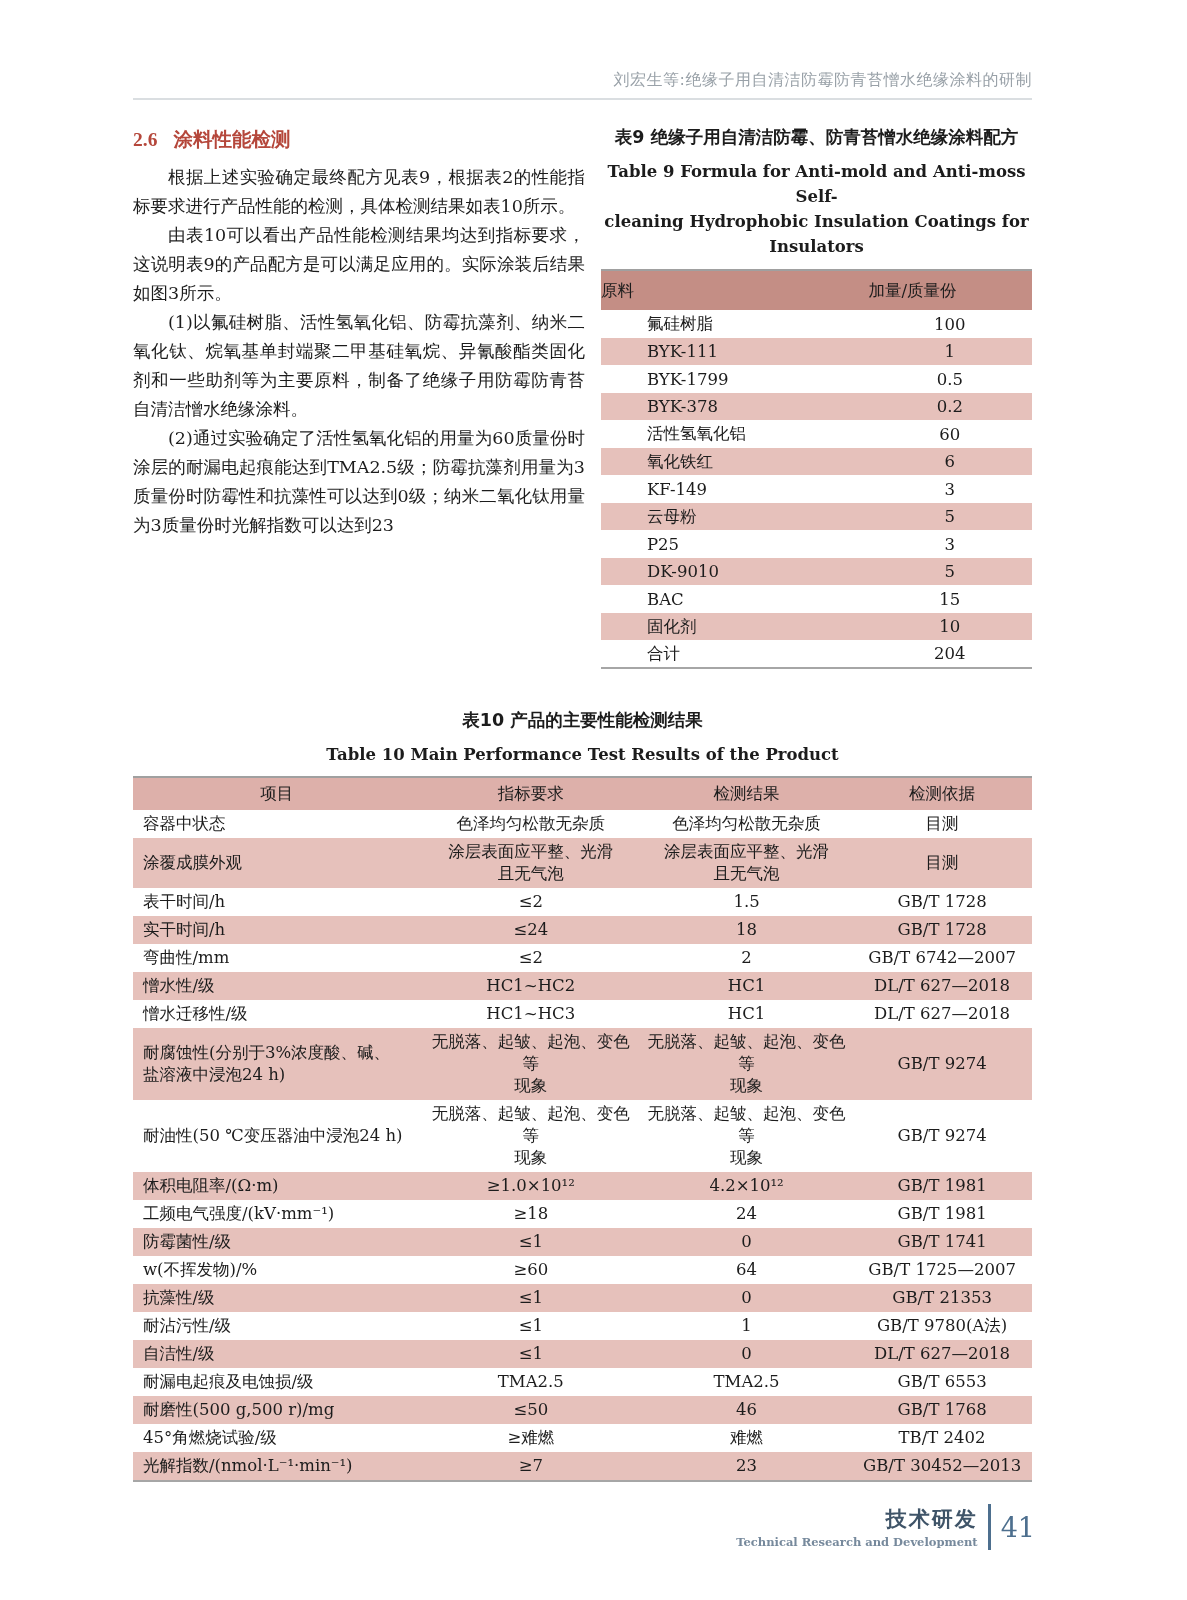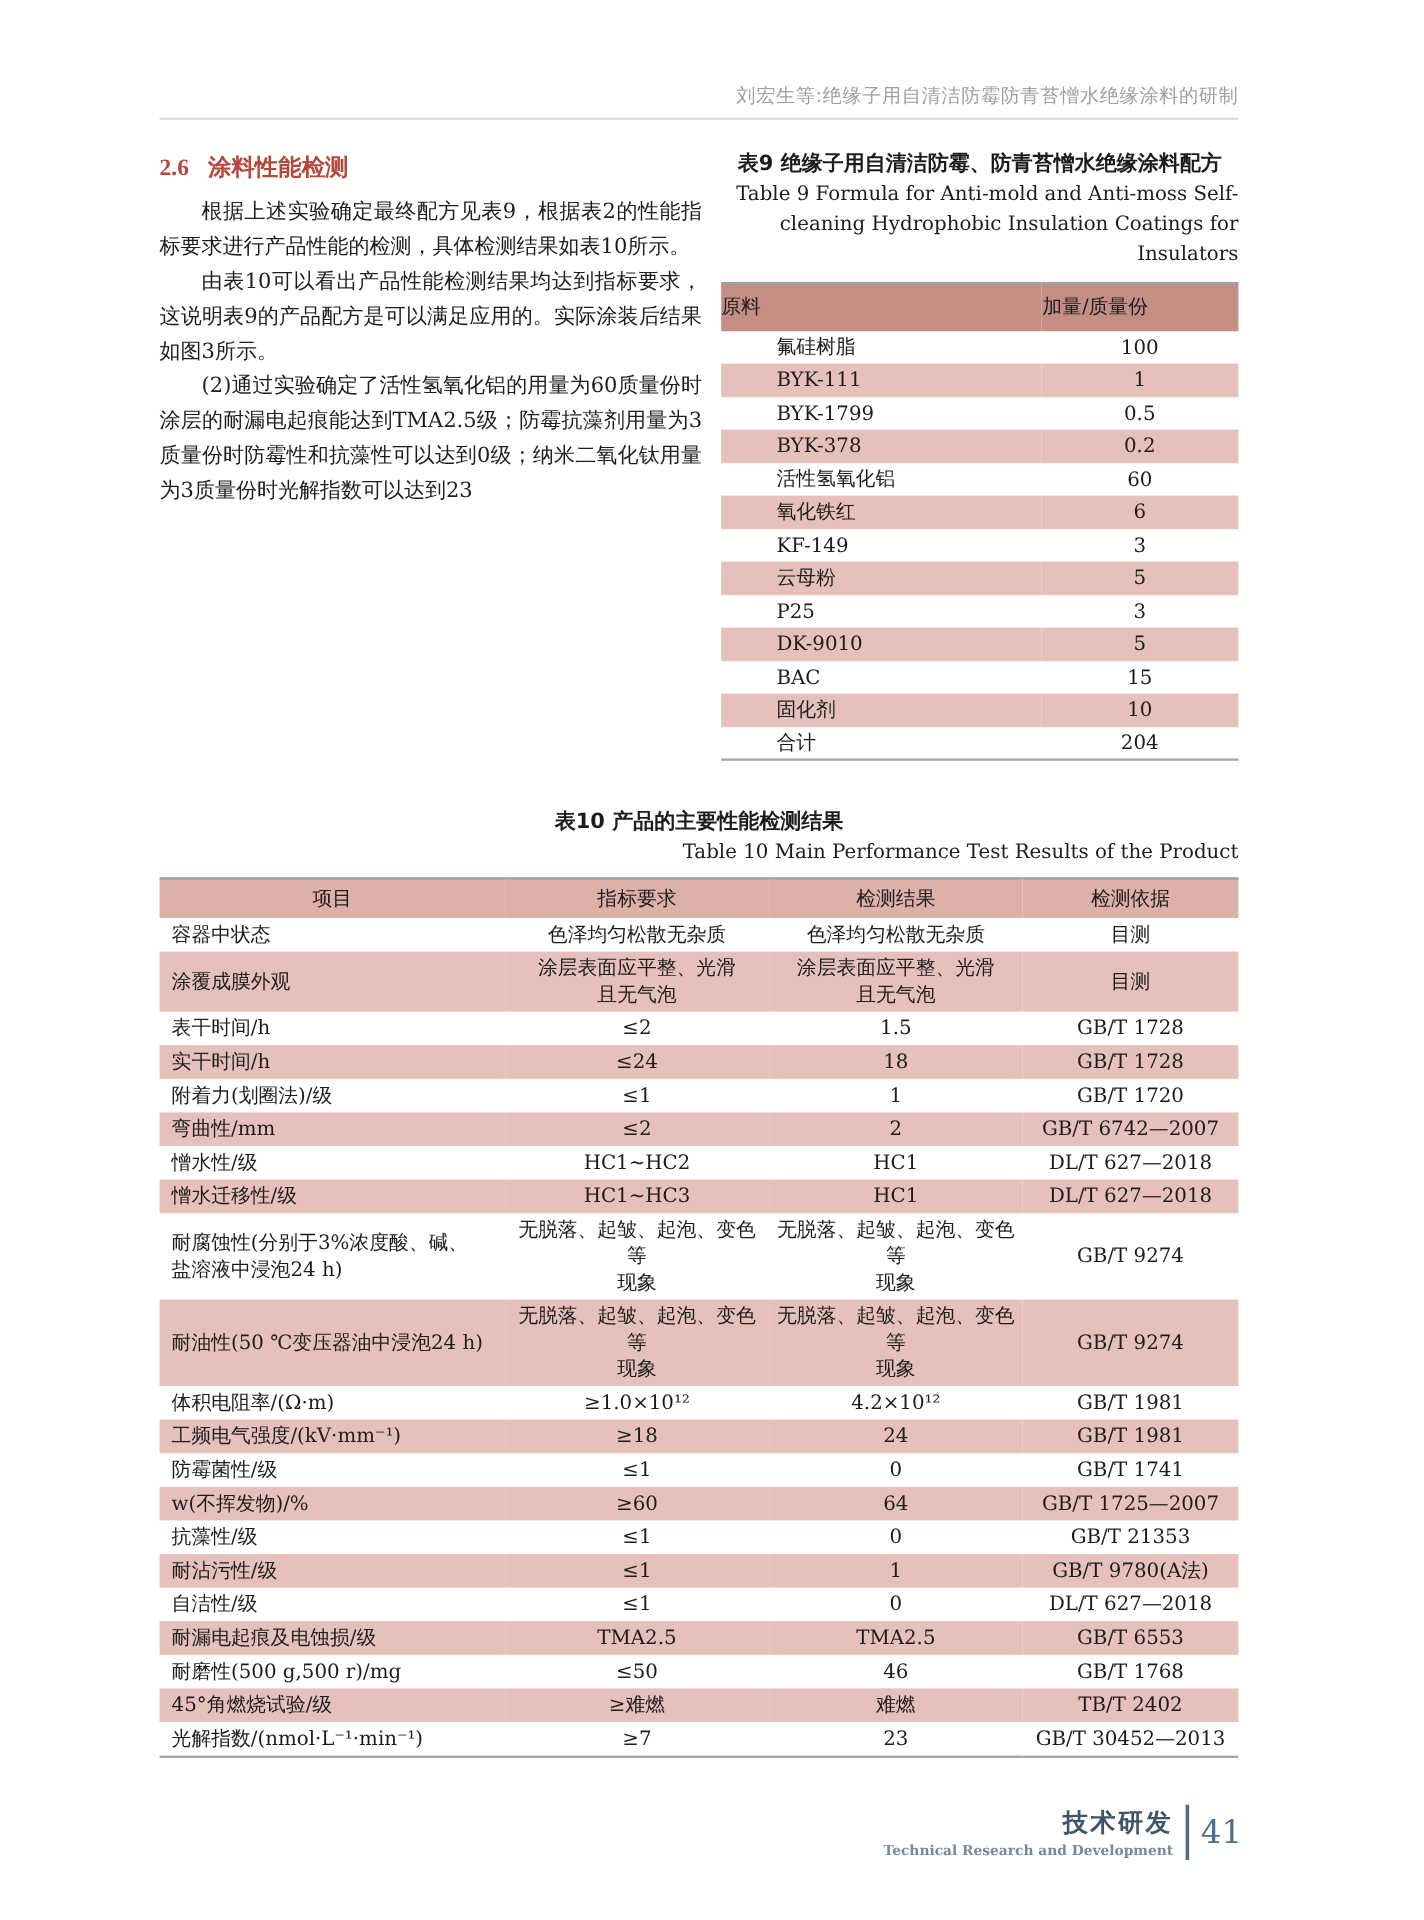--- a/index.html
+++ b/index.html
@@ -46,22 +46,23 @@
     margin:20px 0 14px;letter-spacing:1px;
   }
   .h-s3 .num{margin-right:24px;}
 
   
   .tbl-title-cn{
     text-align:center;font-weight:bold;font-size:17.5px;
     font-family:"DejaVu Sans","Liberation Sans",sans-serif;line-height:1.5;
   }
   .tbl-title-en{
-    text-align:right;font-weight:normal;font-size:16.5px;line-height:1.5;
+    text-align:center;font-weight:bold;font-size:16.5px;line-height:1.5;
     font-family:"DejaVu Serif","Liberation Serif",serif;
+    margin-top:10px;
   }
 
   table{border-collapse:collapse;width:100%;}
   
   .t9{margin-top:10px;border-top:2px solid #a0a0a0;border-bottom:2px solid #a6a6a6;font-size:16.5px;}
   .t9 th{background:var(--t9_header_pink);font-weight:normal;height:40px;text-align:left;}
   .t9 td{height:27.5px;text-align:center;}
   .t9 td:first-child{text-align:left;padding-left:46px;}
   .t9 th:first-child{padding-left:0;}
   .t9 tbody tr:nth-child(even){background:var(--row_pink);}
@@ -96,20 +97,21 @@
 
     <div class="columns">
 
       <div class="col-left">
         <div class="h-s26">
           <span class="num">2.6</span><span>涂料性能检测</span>
         </div>
         <p class="body">根据上述实验确定最终配方见表9，根据表2的性能指标要求进行产品性能的检测，具体检测结果如表10所示。</p>
         <p class="body">由表10可以看出产品性能检测结果均达到指标要求，这说明表9的产品配方是可以满足应用的。实际涂装后结果如图3所示。</p>
 
+        <p class="body">(1)以氟硅树脂、活性氢氧化铝、防霉抗藻剂、纳米二氧化钛、烷氧基单封端聚二甲基硅氧烷、异氰酸酯类固化剂和一些助剂等为主要原料，制备了绝缘子用防霉防青苔自清洁憎水绝缘涂料。</p>
         <p class="body">(2)通过实验确定了活性氢氧化铝的用量为60质量份时涂层的耐漏电起痕能达到TMA2.5级；防霉抗藻剂用量为3质量份时防霉性和抗藻性可以达到0级；纳米二氧化钛用量为3质量份时光解指数可以达到23</p>
       </div>
 
       <div class="col-right">
         <div class="tbl-title-cn">表9  绝缘子用自清洁防霉、防青苔憎水绝缘涂料配方</div>
         <div class="tbl-title-en">
           <div>Table 9  Formula for Anti-mold and Anti-moss Self-</div>
           <div>cleaning Hydrophobic Insulation Coatings for Insulators</div>
         </div>
         <table class="t9">
@@ -217,26 +219,20 @@
               <td>1.5</td>
               <td>GB/T 1728</td>
             </tr>
             <tr>
               <td>实干时间/h</td>
               <td>≤24</td>
               <td>18</td>
               <td>GB/T 1728</td>
             </tr>
             <tr>
-              <td>附着力(划圈法)/级</td>
-              <td>≤1</td>
-              <td>1</td>
-              <td>GB/T 1720</td>
-            </tr>
-            <tr>
               <td>弯曲性/mm</td>
               <td>≤2</td>
               <td>2</td>
               <td>GB/T 6742—2007</td>
             </tr>
             <tr>
               <td>憎水性/级</td>
               <td>HC1~HC2</td>
               <td>HC1</td>
               <td>DL/T 627—2018</td>

